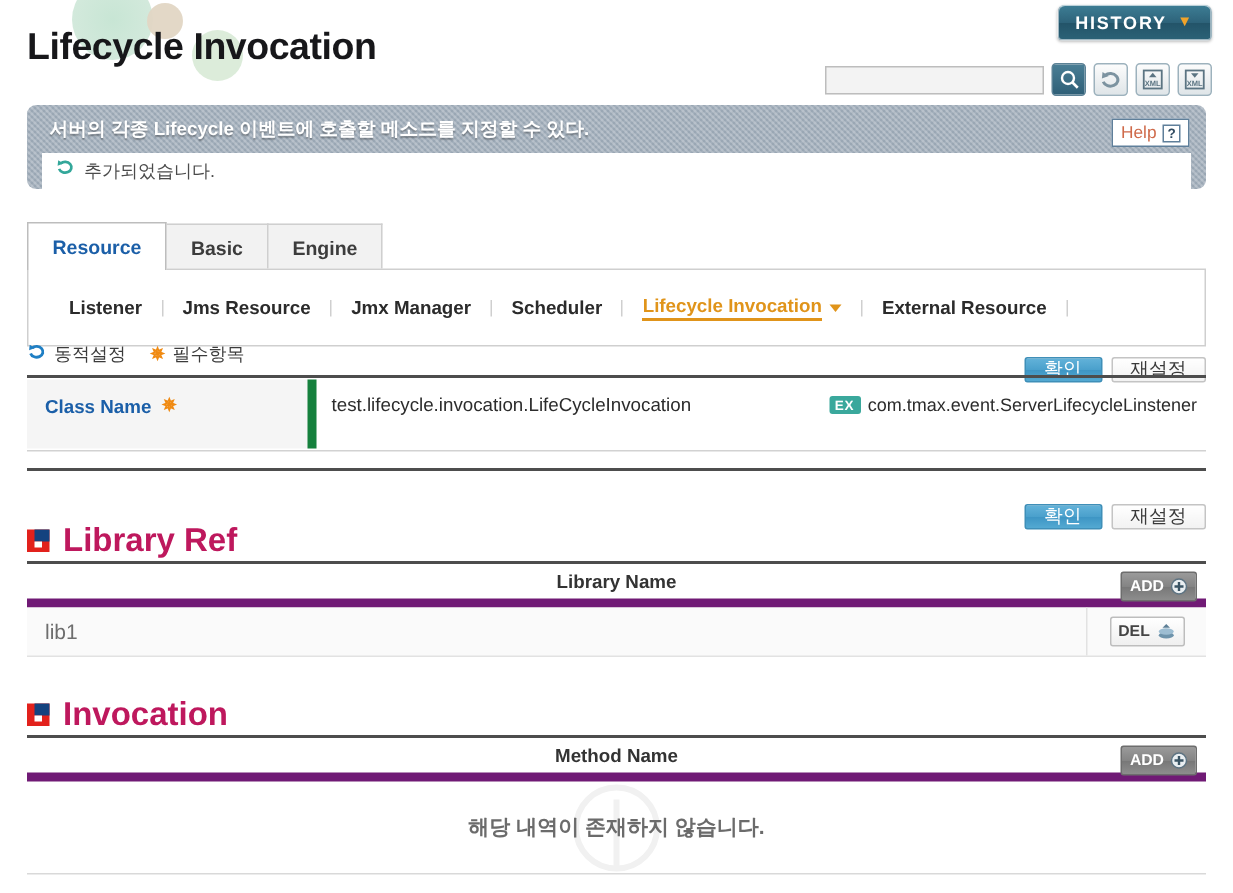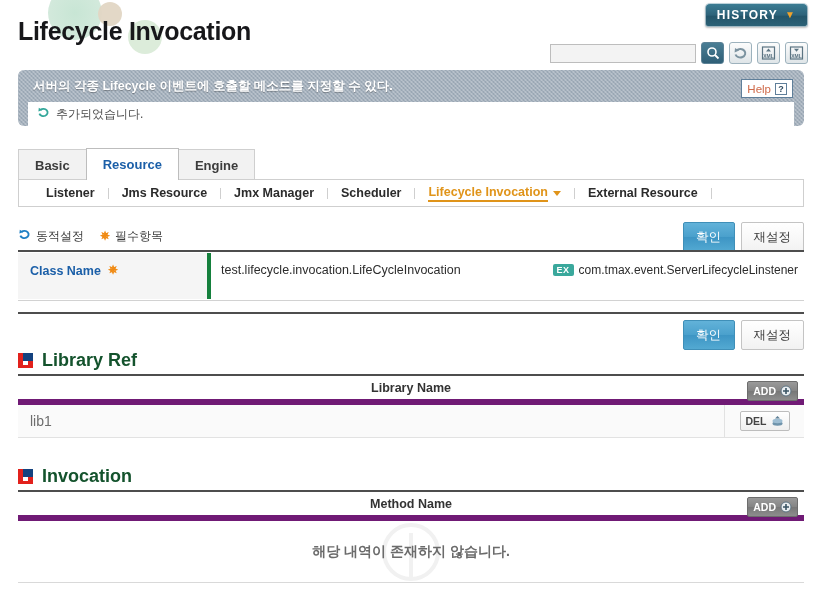--- a/index.html
+++ b/index.html
@@ -97,21 +97,21 @@
   .tab {
     height:31px; padding:0 16px; display:flex; align-items:center;
     font-size:13px; font-weight:bold; color:#3c3c3c;
     background:#f2f2f2; border:1px solid #cfcfcf; border-bottom:none;
     margin-right:-1px; cursor:pointer;
   }
   .tab.active { background:#ffffff; color:#1b5fa8; border-color:#bdbdbd; height:32px; position:relative; z-index:3; }
 
   
   .subnav {
-    position:absolute; left:18px; top:179px; width:786px; height:28px;
+    position:absolute; left:18px; top:179px; width:786px; height:52px;
     background:#ffffff; border:1px solid #cfcfcf;
     display:flex; align-items:center; padding-left:14px;
   }
   .subnav-item {
     font-size:12.5px; font-weight:bold; color:#2b2b2b;
     padding:0 13px; cursor:pointer; white-space:nowrap; position:relative;
   }
   .subnav-sep { width:1px; height:11px; background:#cfcfcf; }
   .subnav-item.active { color:#e0941a; display:flex; align-items:center; gap:5px; }
   .subnav-item.active .lbl { border-bottom:2px solid #e0941a; padding-bottom:1px; }
@@ -119,40 +119,40 @@
     width:0;height:0;border-left:4px solid transparent;border-right:4px solid transparent;
     border-top:5px solid #e0941a;
   }
 
   
   .actionbar { position:absolute; left:18px; top:222px; width:786px; height:28px; display:flex; align-items:center; }
   .legend { display:flex; align-items:center; gap:5px; margin-right:16px; font-size:12px; color:#3b3b3b; }
   .legend .star { color:#f08a12; font-size:12px; font-weight:bold; }
   .btn-row { position:absolute; right:0; top:0; display:flex; gap:6px; }
   .btn {
-    height:30px; min-width:52px; padding:0 12px;
+    height:17px; min-width:52px; padding:0 12px;
     display:flex; align-items:center; justify-content:center;
-    font-size:12.5px; cursor:pointer; border-radius:2px;
+    font-size:12.5px; cursor:pointer; border-radius:2px;margin-top:16px;
   }
   .btn-confirm {
     background: linear-gradient(180deg,#62b2d9 0%,#4aa0cc 50%,#3d95c4 51%,#53a9d2 100%);
     border:1px solid #3f8fb8; color:#ffffff;
   }
   .btn-reset {
     background: linear-gradient(180deg,#ffffff 0%,#f2f2f2 100%);
     border:1px solid #c4c4c4; color:#3a3a3a;
   }
   .hr-dark { position:absolute; left:18px; width:786px; height:2px; background:#4d4d4d; }
   .hr-thin { position:absolute; left:18px; width:786px; height:1px; background:#d2d2d2; }
 
   
   .prop-table { position:absolute; left:18px; top:253px; width:786px; }
   .prop-row { display:flex; min-height:46px; }
   .prop-label {
-    width:193px; background:#f5f5f5; border-right:4px solid #15803d;
+    width:193px; background:#f5f5f5; border-right:6px solid #15803d;
     display:flex; align-items:flex-start; padding:11px 0 0 12px; gap:7px;
   }
   .prop-label .t { color:#1b5fa8; font-size:12.5px; font-weight:bold; }
   .prop-label .star { color:#f08a12; font-size:12px; font-weight:bold; line-height:13px; }
   .prop-value { flex:1; padding:10px 0 0 10px; position:relative; }
   .val-line { display:flex; align-items:center; }
   .val-main { font-size:12.5px; color:#2c2c2c; }
   .ex-wrap { position:absolute; right:6px; top:10px; display:flex; align-items:center; gap:5px; }
   .ex-badge {
     background:#3aa89c; color:#ffffff; font-size:9px; font-weight:bold;
@@ -161,21 +161,21 @@
   .ex-text { font-size:12px; color:#2c2c2c; }
   .val-desc { font-size:12px; color:#5a5a5a; margin-top:4px; }
 
   
   .section { position:absolute; left:18px; width:786px; }
   .section-head { display:flex; align-items:center; gap:9px; height:28px; }
   .sq-icon { width:15px; height:15px; position:relative; }
   .sq-icon .r { position:absolute; left:0; top:0; width:15px; height:15px; background:#e2211c; }
   .sq-icon .b { position:absolute; left:5px; top:0; width:10px; height:8px; background:#14427f; }
   .sq-icon .w { position:absolute; left:5px; top:8px; width:5px; height:4px; background:#ffffff; }
-  .section-title { font-size:18px; font-weight:bold; color:#14532d; }
+  .section-title { font-size:22px; font-weight:bold; color:#be185d; }
 
   
   .tbl { width:786px; }
   .tbl-head {
     height:31px; display:flex; align-items:center; justify-content:center;
     border-bottom:6px solid #701a75; position:relative; background:#ffffff;
   }
   .tbl-head .th { font-size:12.5px; font-weight:bold; color:#333333; }
   .tbl-row {
     height:33px; display:flex; align-items:center;
@@ -270,25 +270,25 @@
       </span>
       <span class="notice-text">추가되었습니다.</span>
     </div>
     <div class="help-btn">
       <span>Help</span>
       <span class="help-q">?</span>
     </div>
   </div>
 
   <div class="tabs">
+    <div class="tab active">
+        <span>Resource</span>
+      </div>
     <div class="tab">
         <span>Basic</span>
-      </div>
-    <div class="tab active">
-        <span>Resource</span>
       </div>
     <div class="tab">
         <span>Engine</span>
       </div>
   </div>
 
   <div class="subnav">
     <div class="subnav-item"><span>Listener</span></div>
     <div class="subnav-sep"></div>
     <div class="subnav-item"><span>Jms Resource</span></div>

